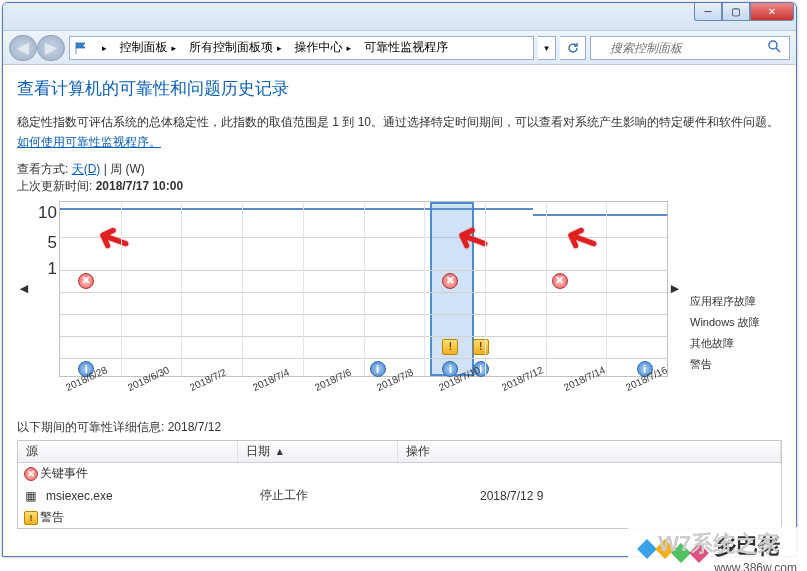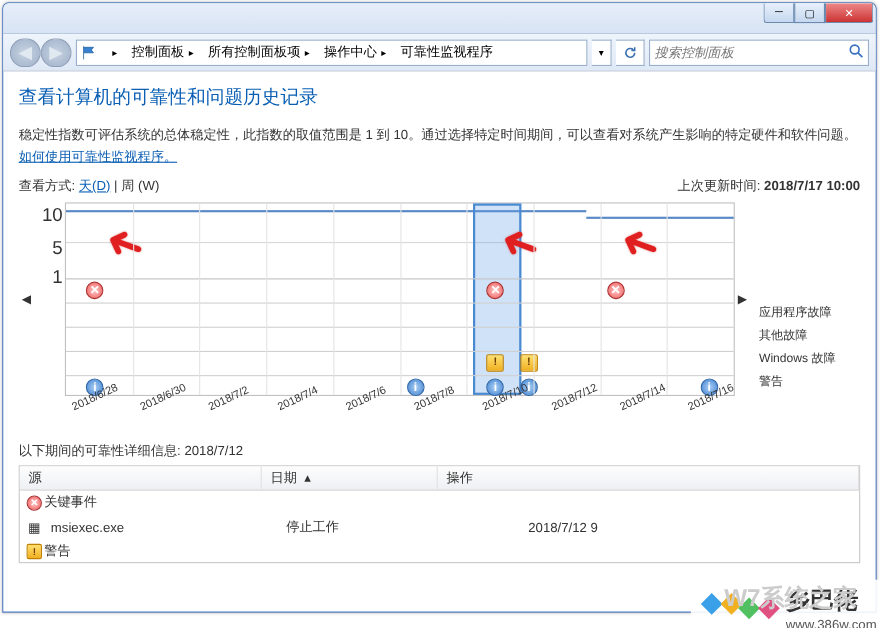--- a/index.html
+++ b/index.html
@@ -18,34 +18,34 @@
 .addrbar { height: 34px; background: linear-gradient(#eef4fb,#dfe9f6); display: flex; align-items: center; padding: 0 6px; gap: 4px; border-bottom: 1px solid #c0c8d8; }
 .navbtns { display: flex; gap: 0; }
 .navbtn { width: 28px; height: 26px; border-radius: 13px; background: radial-gradient(#7aa8e0,#3a70b0); border: 1px solid #3a68a0; display: flex; align-items: center; justify-content: center; color: #fff; cursor: default; }
 .navbtn.disabled { background: radial-gradient(#c8d4e4,#a0b0c8); border-color: #90a0b8; color:#e0e8f0; }
 .breadcrumb { flex: 1; height: 24px; background: #fff; border: 1px solid #9aafcb; display: flex; align-items: center; font-size: 12px; overflow: hidden; }
 .flagicon { width: 22px; display: flex; align-items: center; justify-content: center; }
 .crumb { padding: 0 6px; height: 100%; display: flex; align-items: center; border-right: 1px solid transparent; cursor: default; white-space: nowrap; }
 .crumb .chev { margin-left: 4px; font-size: 9px; }
 .dropbtn { width: 18px; height: 24px; border:1px solid #9aafcb; border-left:none; background:#fff; display:flex; align-items:center; justify-content:center; font-size:9px; cursor: default;}
 .refreshbtn { width: 26px; height: 24px; border:1px solid #9aafcb; border-left:none; background:#fff; display:flex; align-items:center; justify-content:center; cursor:default;}
-.searchbox { width: 200px; height: 24px; border:1px solid #9aafcb; background:#fff; display:flex; align-items:center; padding:0 4px; }
+.searchbox { width: 200px; height: 24px; border:1px solid #9aafcb; background:#fff; display:flex; align-items:center; padding:0 19px; }
 .searchbox input { flex:1; border:none; outline:none; font-size:12px; color:#888; font-style:italic; }
 .searchicon { color:#3a70c0; font-size:13px; cursor:default; }
 
 
 .menubar { height: 24px; background: linear-gradient(#f4f6fa,#e6eaf2); border-bottom:1px solid #c8d0dc; display:flex; align-items:center; padding:0 6px; font-size:12px; }
 .menuitem { padding: 2px 8px; cursor: default; }
 
 
 .content { padding: 12px 14px; font-size: 12px; color: #333; height: calc(100% - 88px); overflow: hidden; position: relative; }
 .content h1 { font-size: 17px; color: #0a5fb4; font-weight: normal; margin-bottom: 12px; }
 .desc { line-height: 1.7; margin-bottom: 8px; }
 .desc a { color: #0a5fb4; text-decoration: underline; cursor: default; }
-.viewrow { display:flex; justify-content:space-between; margin-bottom: 6px; }
+.viewrow { display:flex; justify-content:space-between; margin-bottom: 6px; flex-direction: column; }
 .viewrow a { color:#0a5fb4; text-decoration:underline; cursor:default; }
 
 
 .chartwrap { display:flex; align-items:stretch; }
 .ylabels { width:28px; display:flex; flex-direction:column; justify-content:space-between; padding:4px 2px 100px 0; text-align:right; font-size:17px; position:relative; }
 .ylabels span{ position:absolute; right:2px; }
 .chart { flex:1; border:1px solid #c0c0c0; height:176px; position:relative; background:#fff; }
 .chart .hl { position:absolute; left:0; right:0; height:1px; background:#d8d8d8; }
 .chart .vl { position:absolute; top:0; bottom:0; width:1px; background:#e4e4e4; }
 .trendline { position:absolute; left:0; right:0; top:6px; height:2px; background:#5a8ac8; }
@@ -203,22 +203,22 @@
           <div class="vl" style="left:40%"></div>
           <div class="vl" style="left:50%"></div>
           <div class="vl" style="left:60%"></div>
           <div class="vl" style="left:70%"></div>
           <div class="vl" style="left:80%"></div>
           <div class="vl" style="left:90%"></div>
       </div>
       <div class="navarr">▶</div>
       <div class="rowlabels">
         <div>应用程序故障</div>
+        <div>Windows 故障</div>
         <div>其他故障</div>
-        <div>Windows 故障</div>
         <div>警告</div>
       </div>
     </div>
     <div class="xlabels">
       <span style="left:3%">2018/6/28</span>
       <span style="left:13%">2018/6/30</span>
       <span style="left:23%">2018/7/2</span>
       <span style="left:33%">2018/7/4</span>
       <span style="left:43%">2018/7/6</span>
       <span style="left:53%">2018/7/8</span>

